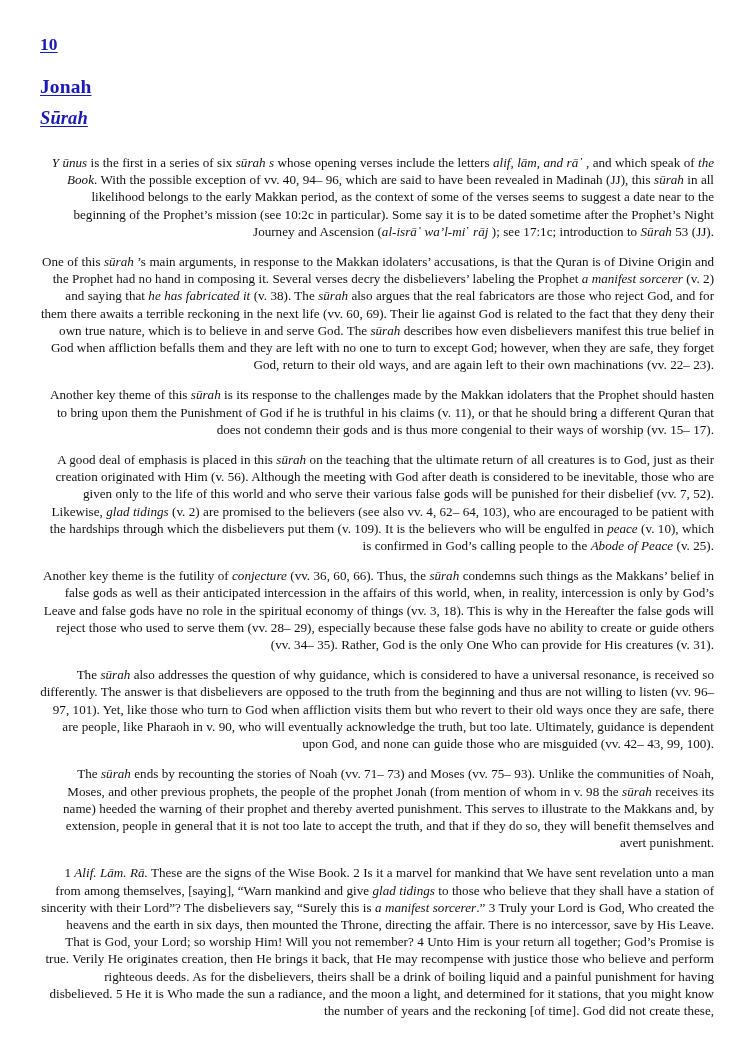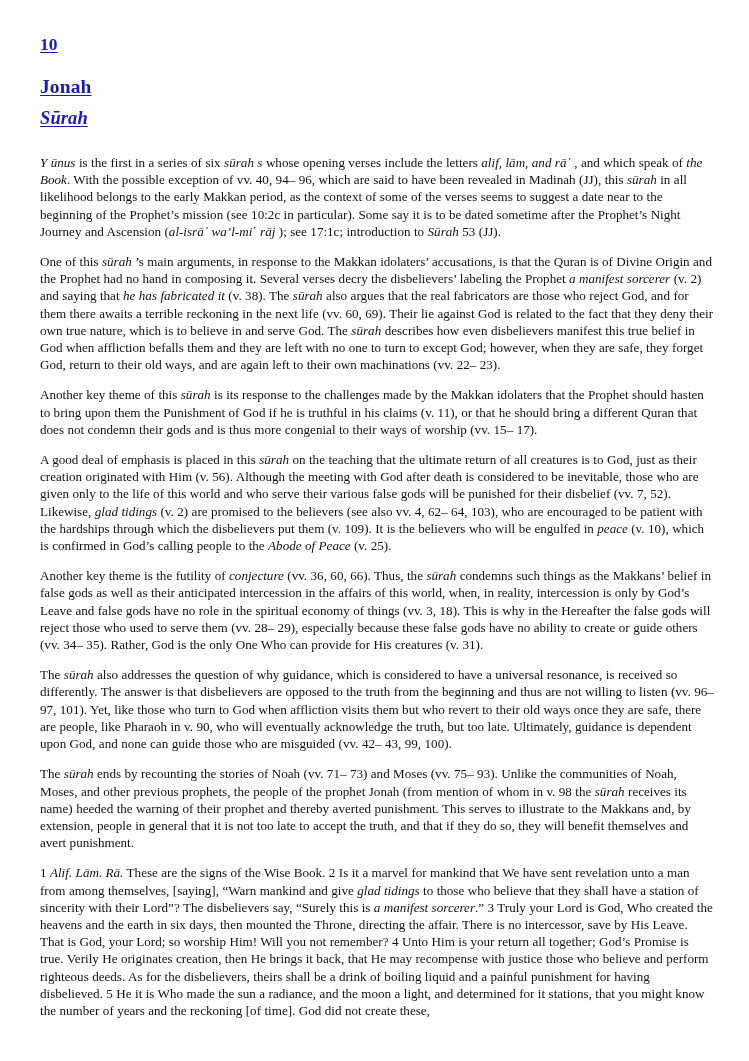--- a/index.html
+++ b/index.html
@@ -51,21 +51,21 @@
   h2.chapter-translit {
     font-size: 18.5px;
     line-height: 21px;
     font-style: italic;
     margin-bottom: 25px;
   }
   p.body-text {
     margin: 10px 0 13px 0;
     font-size: 13.1px;
     line-height: 17.2px;
-    text-align: left;
+    text-align: right;
     color: #111111;
     word-spacing: 0.15px;
   }
   p.body-text.last {
     margin-bottom: 0;
   }
   h3.basmala {
     margin: 19px 0 22px 0;
     font-size: 14.6px;
     line-height: 19px;

